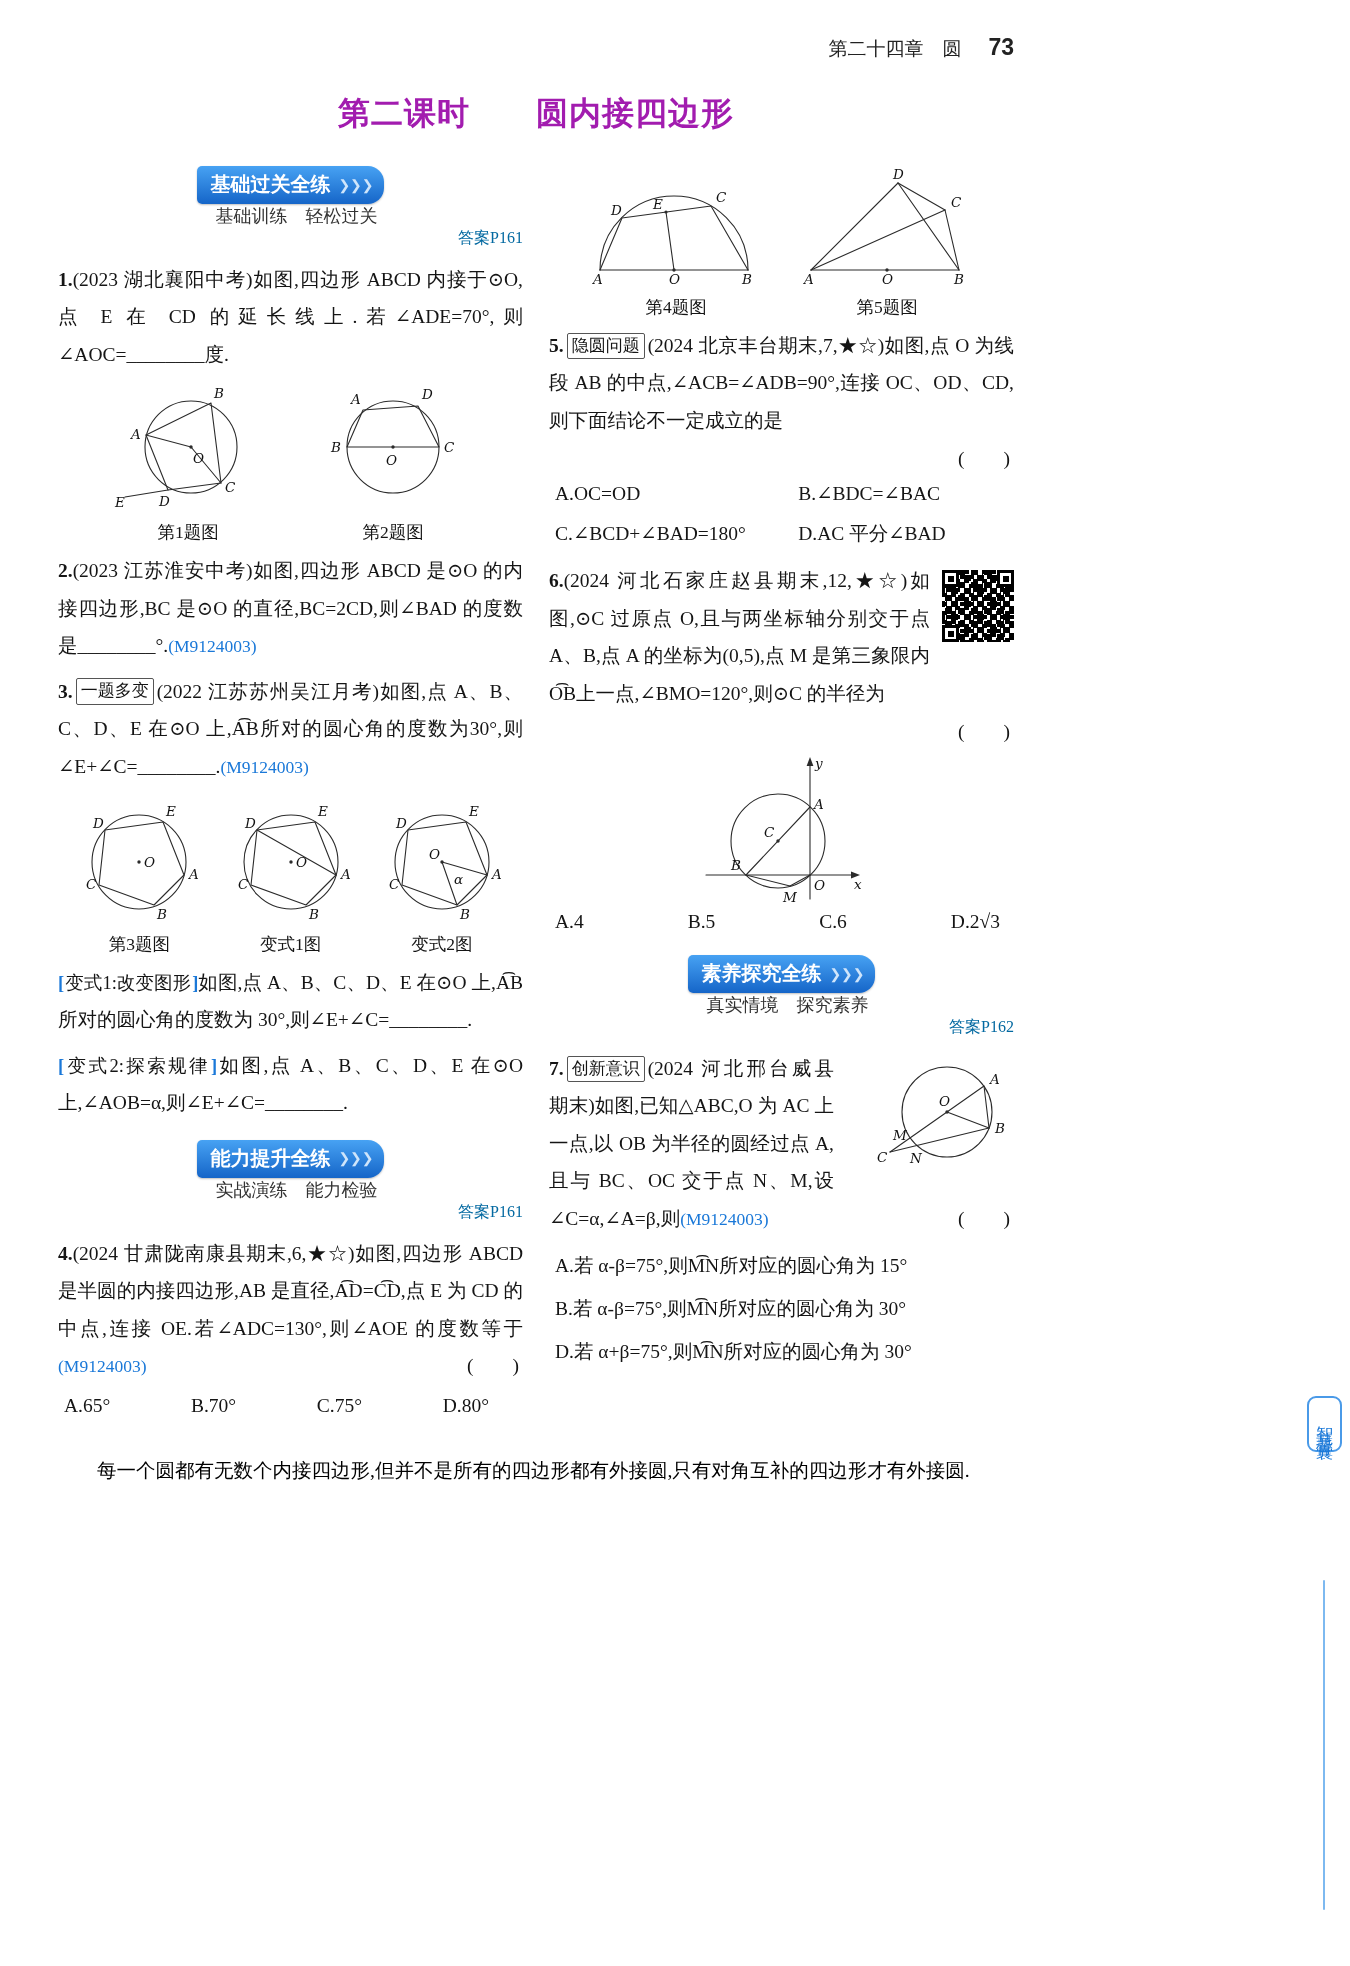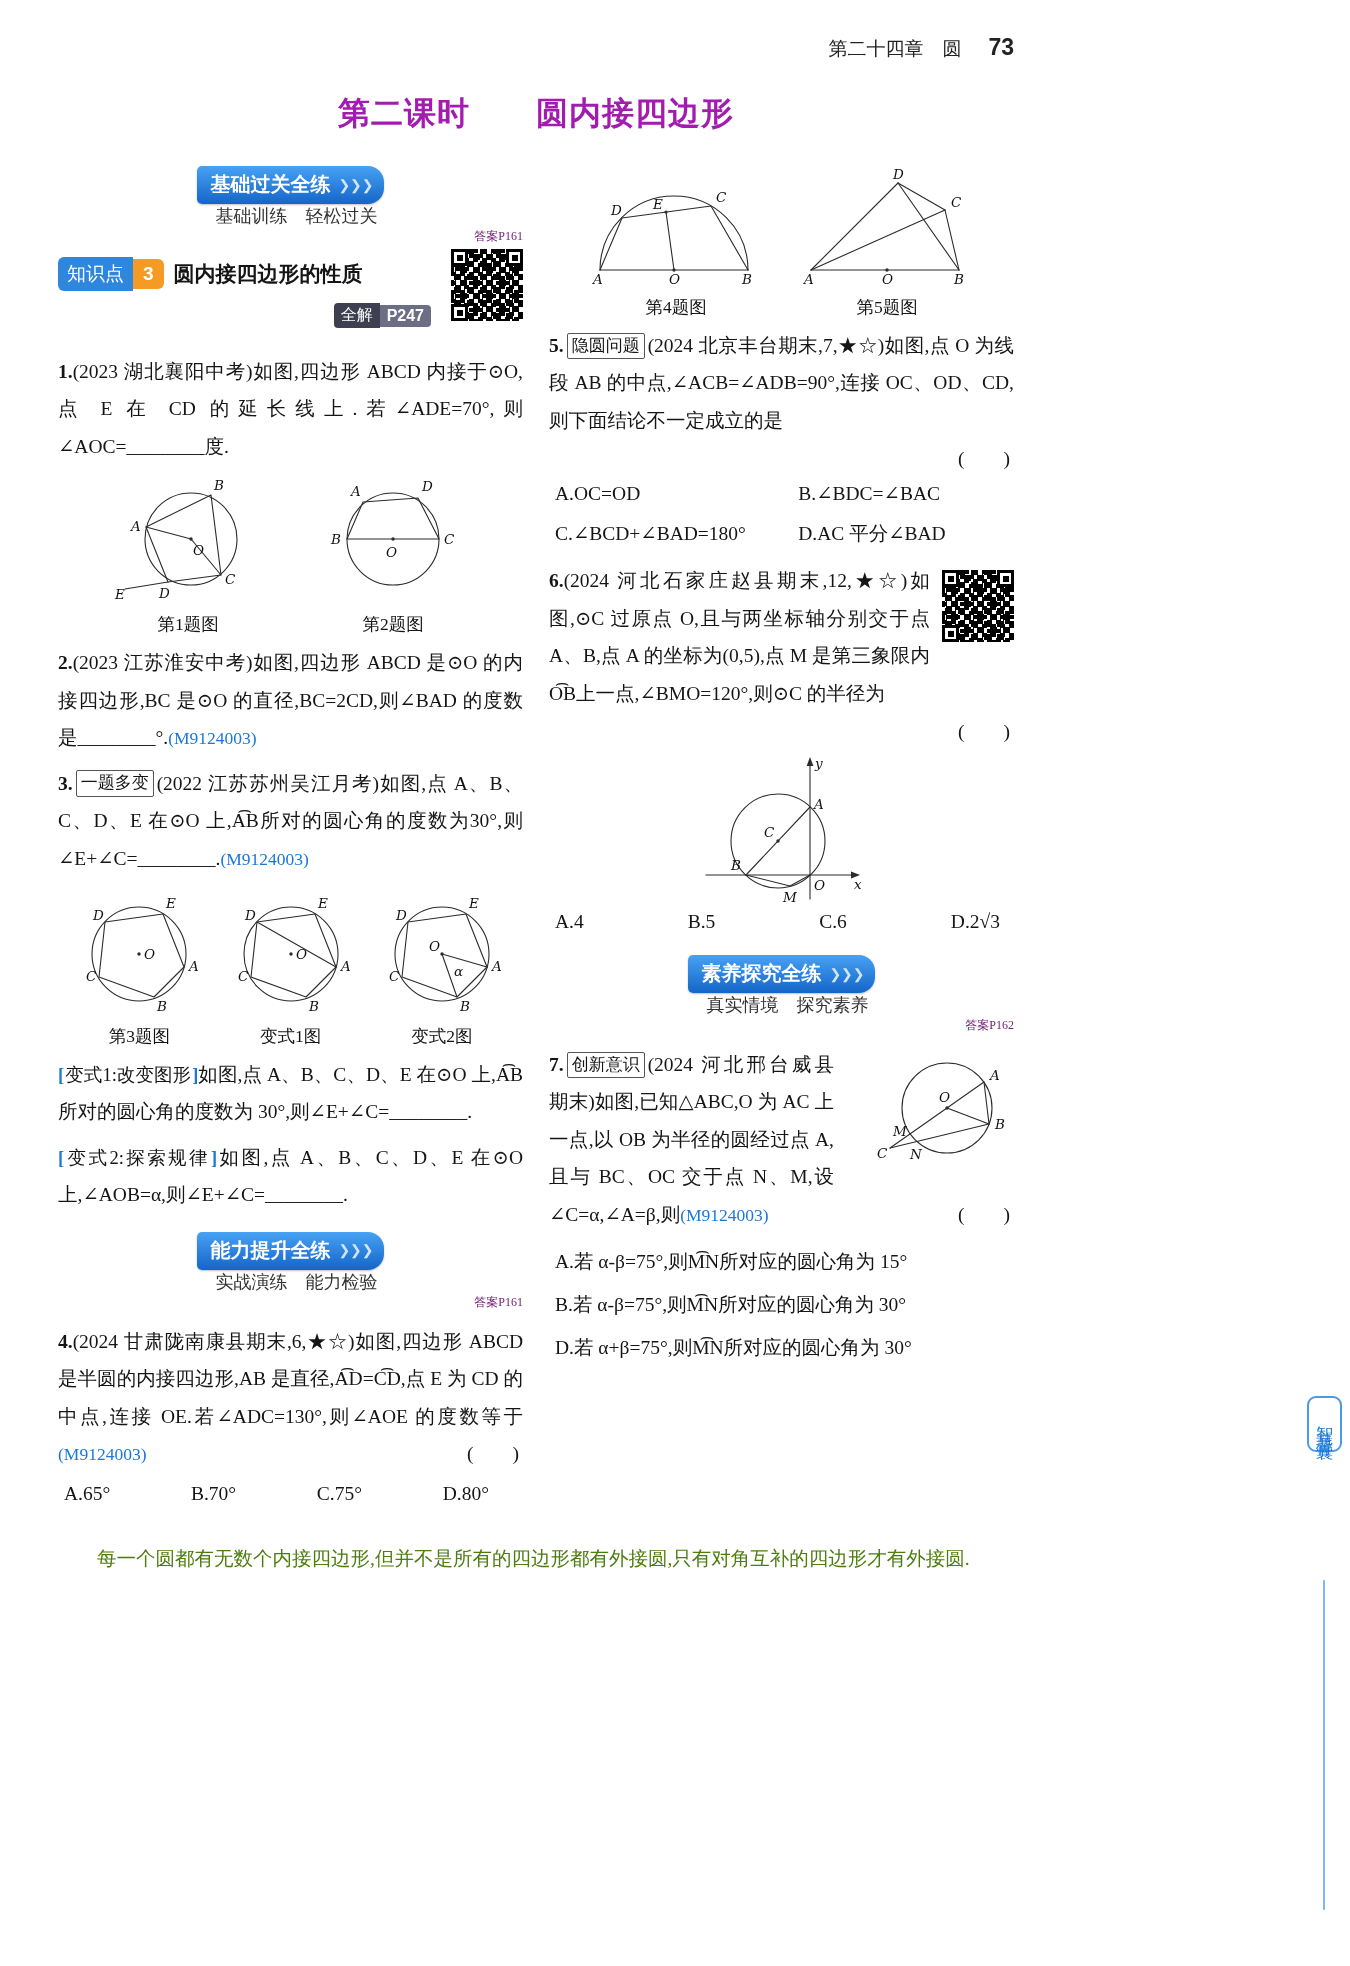--- a/index.html
+++ b/index.html
@@ -26,21 +26,21 @@
   
   .sec { display:flex; align-items:center; margin:8px 0 12px;flex-direction:column; }
   .secbadge {
     display:inline-flex; align-items:center; gap:8px;
     background:linear-gradient(180deg,#47a2f3,#1565c8); color:#fff;
     font-family:"Liberation Sans","DejaVu Sans",sans-serif; font-weight:700; font-size:20px;
     padding:5px 10px 6px 13px; border-radius:5px 16px 16px 5px; box-shadow:0 1px 2px rgba(0,0,0,.25);
   }
   .secbadge .chev { font-size:14px; color:#cfe5fb; letter-spacing:0px; }
   .secsub { margin-left:12px; font-size:18px; color:#333; }
-  .secans { margin-left:auto; color:#701a75; font-size:12px; }
+  .secans { margin-left:auto; color:#0369a1; font-size:16px; }
 
   
   .kp-area { position:relative; min-height:88px; margin-top:4px; }
   .kp-row { display:flex; align-items:center; }
   .kp-badge { background:#2e86dd; color:#fff; font-family:"Liberation Sans",sans-serif; font-size:19px; padding:4px 9px; border-radius:6px 0 0 6px; }
   .kp-num { background:#f59a23; color:#fff; font-family:"Liberation Sans",sans-serif; font-weight:700; font-size:19px; padding:4px 10px; border-radius:0 6px 6px 0; }
   .kp-title { margin-left:10px; font-family:"Liberation Sans",sans-serif; font-weight:700; font-size:21px; }
   .sol { position:absolute; right:92px; top:46px; display:flex; align-items:center; }
   .sol-badge { background:#3f3f52; color:#fff; font-family:"Liberation Sans",sans-serif; font-size:16px; padding:2px 7px; border-radius:4px 0 0 4px; }
   .sol-page { background:#6d6d86; color:#fff; font-family:"Liberation Sans",sans-serif; font-weight:700; font-size:16px; padding:2px 7px; border-radius:0 4px 4px 0; }
@@ -78,21 +78,21 @@
   .figrow { display:flex; justify-content:space-evenly; align-items:flex-end; margin:12px 0 8px; }
   .fig { text-align:center; }
   .fig .cap { font-size:17.5px; margin-top:3px; }
   .centerfig { display:flex; justify-content:center; margin:8px 0 4px; }
   .floatfig { float:right; margin:4px 0 4px 8px; }
   .st { stroke:#2b2b2b; stroke-width:1.1; fill:none; stroke-linejoin:round; stroke-linecap:round; }
   .dot { fill:#2b2b2b; stroke:none; }
   .lbl { font-family:"DejaVu Serif",serif; font-style:italic; font-size:13.5px; fill:#111; }
   svg { overflow:visible; }
 
-  .footnote { clear:both; margin-top:30px; font-size:19.5px; line-height:1.85; color:#4d7c0f; text-indent:2em; padding-right:4px; }
+  .footnote { clear:both; margin-top:30px; font-size:19.5px; line-height:1.85; color:#000000; text-indent:2em; padding-right:4px; }
 
   
   .side-tab {
     position:absolute; right:8px; top:1396px;
     writing-mode:vertical-rl; text-orientation:upright;
     color:#1a78d8; border:2px solid #4a9ae8; border-radius:9px; background:#fff;
     padding:14px 4px; font-size:17px; letter-spacing:6px;
     font-family:"Liberation Sans","DejaVu Sans",sans-serif;
   }
   .side-line { position:absolute; right:25px; top:1580px; width:2.5px; height:330px; background:#7db9f0; border-radius:2px; }
@@ -115,36 +115,20 @@
 
       <div class="sec">
         <div class="secbadge">
           <span>基础过关全练</span>
           <span class="chev">❯❯❯</span>
         </div>
         <span class="secsub">基础训练　轻松过关</span>
         <span class="secans">答案P161</span>
       </div>
 
-      <div class="kp-area">
-        <div class="kp-row">
-          <span class="kp-badge">知识点</span>
-          <span class="kp-num">3</span>
-          <span class="kp-title">圆内接四边形的性质</span>
-        </div>
-        <div class="sol">
-          <span class="sol-badge">全解</span>
-          <span class="sol-page">P247</span>
-        </div>
-        <div class="qr kp-qr">
-            <i class="f f1"></i>
-            <i class="f f2"></i>
-            <i class="f f3"></i>
-          </div>
-      </div>
 
       <div class="q">
         <span class="qnum">1.</span><span>(2023 湖北襄阳中考)</span><span>如图,四边形 ABCD 内接于⊙O,点 E 在 CD 的延长线上.若∠ADE=70°,则∠AOC=________度.</span>
       </div>
 
       <div class="figrow">
         <div class="fig">
           <svg width="150" height="128" viewBox="0 0 150 128">
             <circle class="st" cx="78" cy="62" r="46"></circle>
             <polygon class="st" points="33,50 98,18 108,98 55,105"></polygon>

